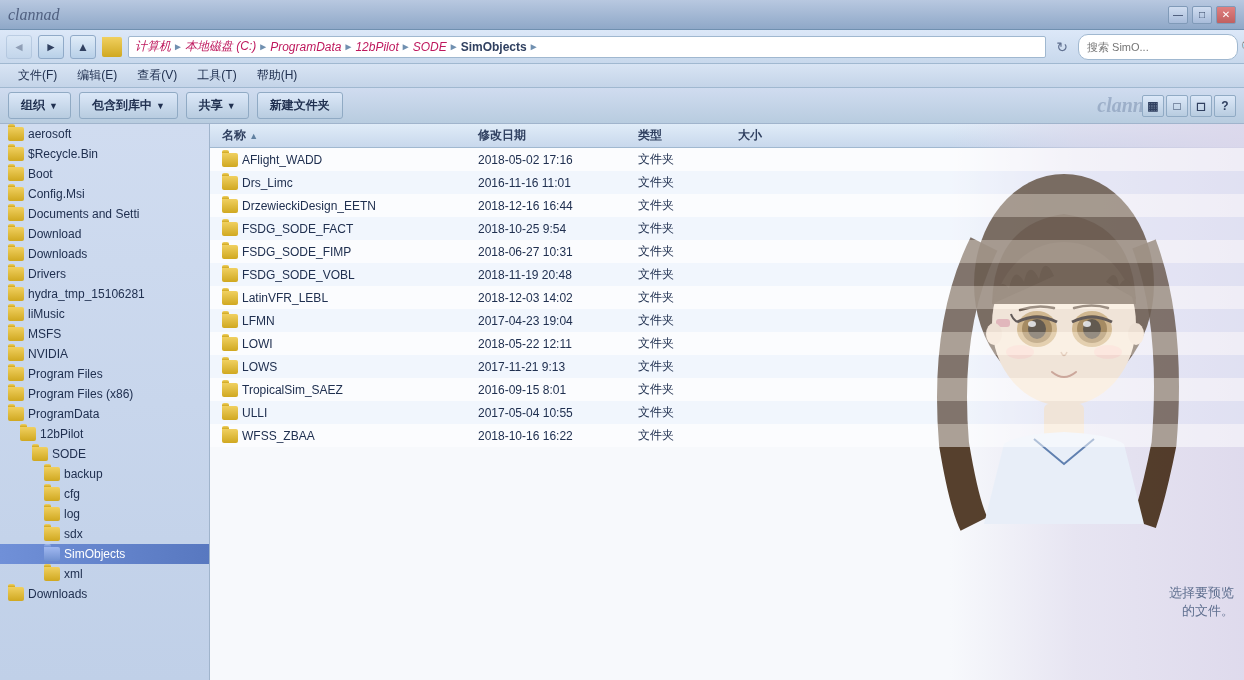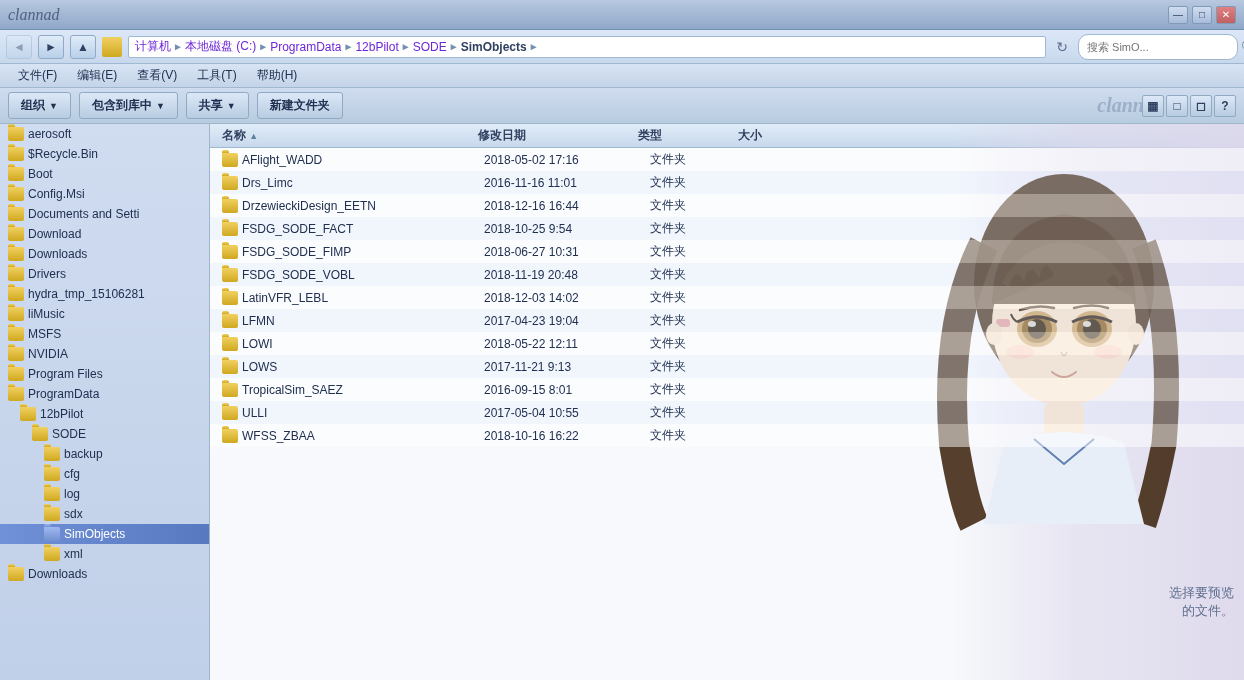--- a/index.html
+++ b/index.html
@@ -83,21 +83,21 @@
       border: 1px solid #a0b8d0;
       border-radius: 2px;
       display: flex;
       align-items: center;
       padding: 0 6px;
       gap: 2px;
       font-size: 12px;
       color: #304060;
     }
     .breadcrumb-sep { color: #7090b0; font-size: 10px; }
-    .breadcrumb-item { cursor: pointer; color: #6d28d9; }
+    .breadcrumb-item { cursor: pointer; color: #be185d; font-style: italic; }
     .breadcrumb-current { color: #304060; font-weight: bold; }
     .search-bar {
       width: 160px;
       height: 26px;
       background: white;
       border: 1px solid #a0b8d0;
       border-radius: 10px;
       display: flex;
       align-items: center;
       padding: 0 8px;
@@ -277,21 +277,21 @@
     .col-type { width: 100px; }
     .col-size { width: 80px; }
 
     .file-row {
       display: flex;
       align-items: center;
       padding: 3px 8px;
       cursor: pointer;
       font-size: 12px;
       color: #203050;
-      gap: 6px;
+      gap: 0;
     }
     .file-row:nth-child(odd) { background: rgba(255,255,255,0.5); }
     .file-row:nth-child(even) { background: rgba(230,240,255,0.3); }
     .file-row .col-name {
       display: flex;
       align-items: center;
       gap: 4px;
     }
 
     
@@ -459,20 +459,24 @@
     <div class="sidebar-item">
       <div class="folder-icon"></div>
       <span>NVIDIA</span>
     </div>
     <div class="sidebar-item">
       <div class="folder-icon"></div>
       <span>Program Files</span>
     </div>
     <div class="sidebar-item">
       <div class="folder-icon"></div>
+      <span>Program Files (x86)</span>
+    </div>
+    <div class="sidebar-item">
+      <div class="folder-icon"></div>
       <span>ProgramData</span>
     </div>
     <div class="sidebar-item indent1">
       <div class="folder-icon"></div>
       <span>12bPilot</span>
     </div>
     <div class="sidebar-item indent2">
       <div class="folder-icon"></div>
       <span>SODE</span>
     </div>

